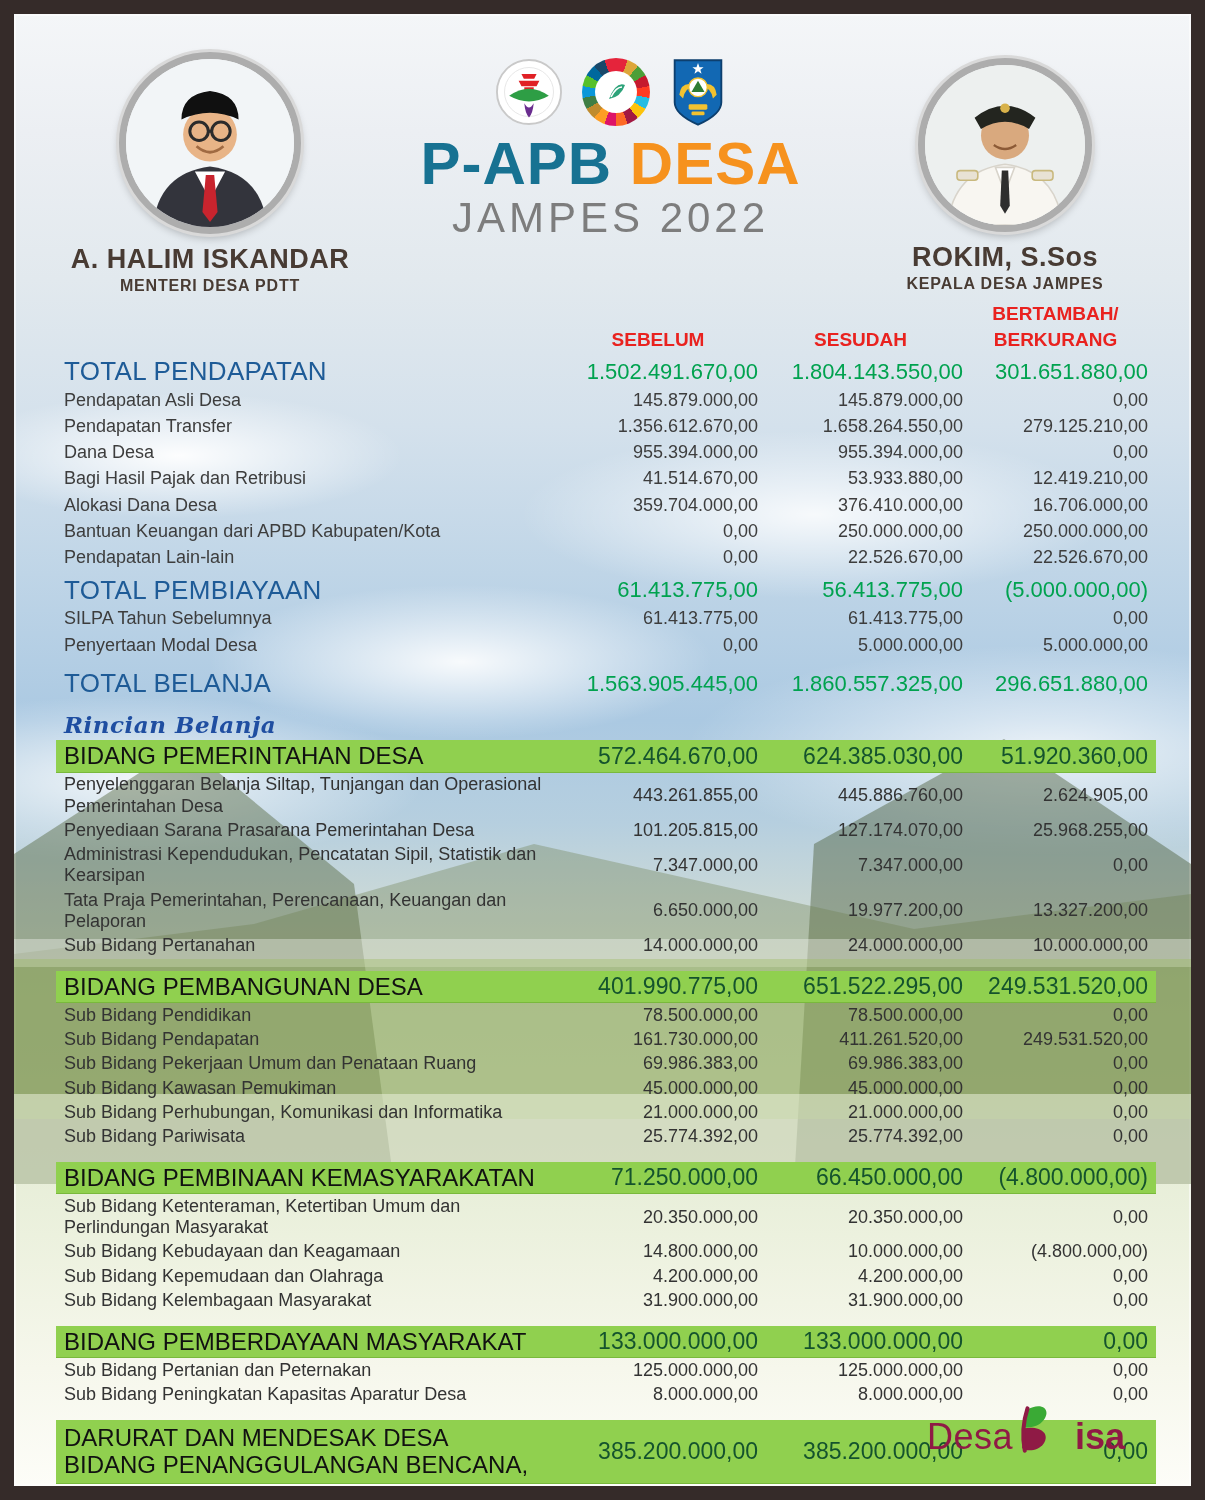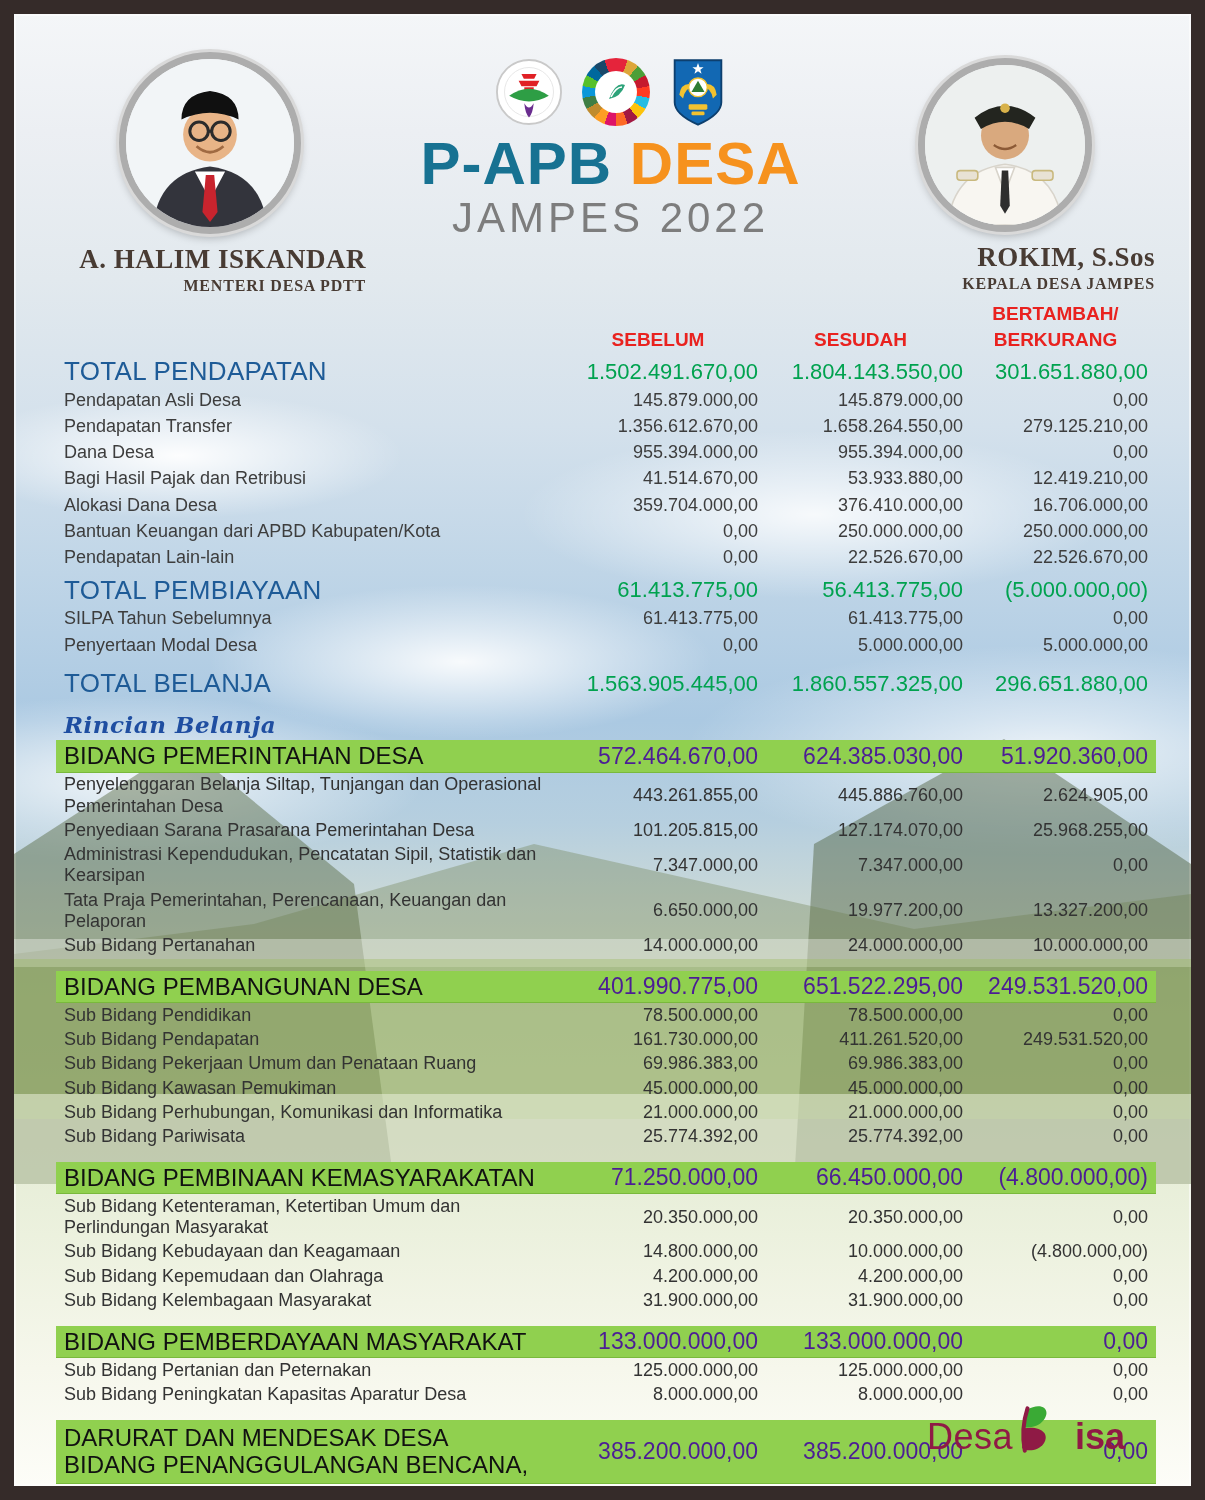--- a/index.html
+++ b/index.html
@@ -17,21 +17,21 @@
       radial-gradient(ellipse 420px 120px at 68% 34%, rgba(255,255,255,.85), transparent 70%),
       radial-gradient(ellipse 360px 110px at 38% 44%, rgba(255,255,255,.9), transparent 70%),
       radial-gradient(ellipse 520px 150px at 88% 50%, rgba(255,255,255,.75), transparent 70%),
       radial-gradient(ellipse 420px 120px at 10% 52%, rgba(255,255,255,.8), transparent 70%);
   }
   .bg-scene{position:absolute;left:0;top:690px;width:100%;height:480px;}
   .content{z-index:2;}
 
   
   .header{display:flex;padding:38px 36px 0 40px;}
-  .official{width:312px;text-align:right;flex:0 0 auto;font-family:Liberation Serif, serif;}
+  .official{width:312px;text-align:center;flex:0 0 auto;}
   .portrait{width:168px;height:168px;border-radius:50%;margin:0 auto;
     border:7px solid #adadad;box-shadow:0 0 0 3px #d9d9d9, 0 4px 8px rgba(0,0,0,.25);
     overflow:hidden;background:#eef1f3;}
   .portrait svg{display:block;width:100%;height:100%;}
   .official-name{margin-top:10px;font-size:27px;font-weight:bold;color:#483b33;letter-spacing:.5px;}
   .official-role{font-size:16px;font-weight:bold;color:#483b33;letter-spacing:.8px;margin-top:2px;}
   .center-block{flex:1;text-align:center;padding-top:0;}
   .logos{display:flex;justify-content:center;align-items:center;gap:20px;height:76px;margin-top:2px;}
   .logo{flex:0 0 auto;}
   .sdg-ring{width:68px;height:68px;border-radius:50%;position:relative;
@@ -51,21 +51,21 @@
   .col-headers .h{color:#e9221f;font-weight:bold;font-size:19px;text-align:center;line-height:1.35;}
   .total-row{margin-top:4px;}
   .total-row .lbl{color:#1e5b97;font-size:26px;letter-spacing:.3px;}
   .total-row .num{color:#00a24f;font-size:22px;}
   .sub-row{font-size:18px;line-height:1.18;padding:2.5px 0;color:#3d3d3d;}
   .mt8{}.mt10{margin-top:10px;}
   .rincian{margin-top:12px;font-family:"DejaVu Serif",serif;font-style:italic;font-weight:bold;
     font-size:23px;color:#1f4ea1;letter-spacing:.5px;}
   .band{margin:13px -8px 0;padding:2px 8px;background:#90d04f;border-bottom:1px solid #79b93c;}
   .band .lbl{font-size:24px;color:#111;line-height:1.15;}
-  .band .num{font-size:23px;color:#4c1d95;}
+  .band .num{font-size:23px;color:#14532d;}
   .band.first{margin-top:2px;}
   .band.tall .lbl{padding:2px 0;}
   .b-row{font-size:18px;line-height:1.18;padding:1.5px 0;color:#333;}
   .wrap2{max-width:480px;}
 
   
   .brand{position:absolute;right:66px;bottom:28px;display:flex;align-items:baseline;z-index:3;}
   .brand .p1{font-size:36px;color:#8f1a45;letter-spacing:.5px;}
   .brand .bglyph{margin:0 1px;transform:translateY(6px);}
   .brand .p3{font-size:36px;font-weight:bold;color:#8f1a45;margin-left:24px;}

